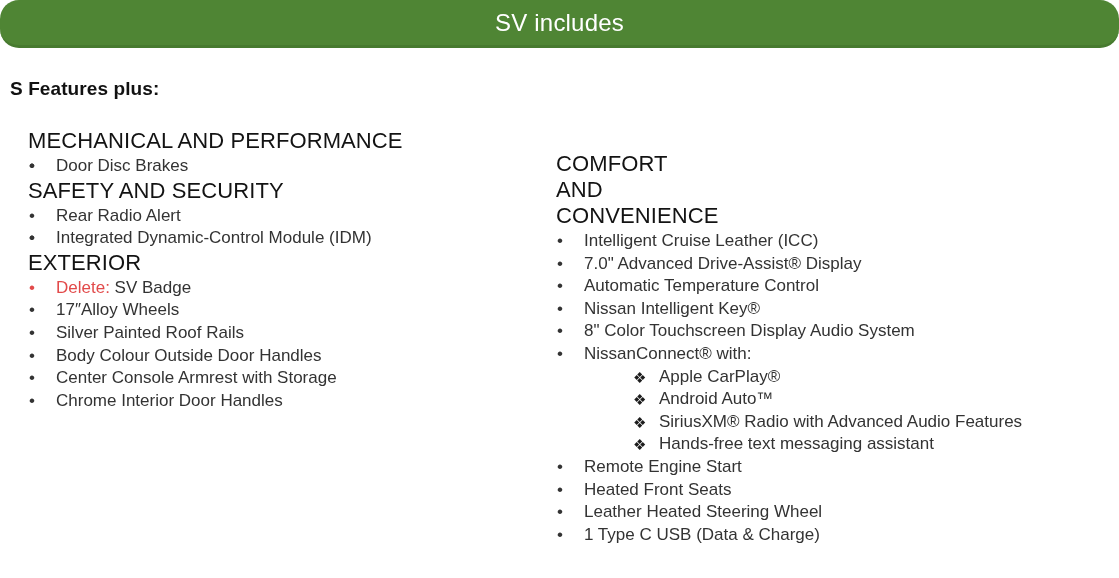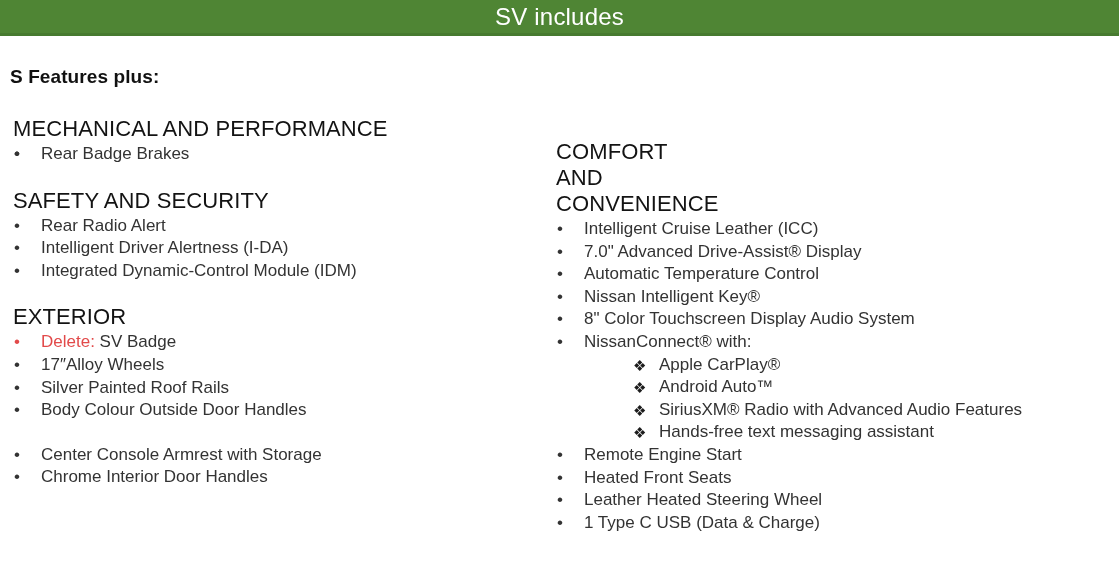--- a/index.html
+++ b/index.html
@@ -13,27 +13,28 @@
     background: #ffffff;
     font-family: "Liberation Sans", sans-serif;
     color: #333333;
     overflow: hidden;
     position: relative;
   }
 
   
   .header-band {
     width: 100%;
-    height: 36px;
+    height: 48px;
     background: #4F8534;
     border-bottom: 3px solid #477a2f;
     box-sizing: border-box;
     display: flex;
     align-items: center;
     justify-content: center;
+    border-radius: 19px;
   }
   .header-title {
     color: #ffffff;
     font-size: 24px;
     font-weight: 400;
     letter-spacing: 0.2px;
     line-height: 1;
     white-space: nowrap;
   }
 
@@ -59,35 +60,34 @@
     left: 0;
     top: 0;
     width: 1119px;
     display: flex;
   }
   .col {
     box-sizing: border-box;
   }
   .col-left {
     width: 548px;
-    padding-left: 13px;
+    padding-left: 28px;
     padding-top: 80px;
   }
   .col-right {
     width: 571px;
     padding-left: 556px;
     padding-top: 103px;
     margin-left: -548px;
   }
 
   .section {
     margin: 0;
   }
   .section + .section {
-    margin-top: 22px;
   }
   .section-heading {
     font-size: 22px;
     font-weight: 400;
     color: #131313;
     text-transform: none;
     line-height: 26px;
     margin-bottom: 1px;
     letter-spacing: 0.1px;
   }
@@ -162,35 +162,34 @@
     <div class="col col-left">
 
       <div class="section">
         <div class="section-heading">MECHANICAL AND PERFORMANCE</div>
         <ul class="bullets">
           <li>
             <span class="bullet-mark">•</span>
           </li>
           <li>
             <span class="bullet-mark">•</span>
-            <span>Rear Badge Brakes</span>
+            <span>Door Disc Brakes</span>
           </li>
         </ul>
       </div>
 
       <div class="section">
         <div class="section-heading">SAFETY AND SECURITY</div>
         <ul class="bullets">
           <li>
             <span class="bullet-mark">•</span>
             <span>Rear Radio Alert</span>
           </li>
           <li>
             <span class="bullet-mark">•</span>
-            <span>Intelligent Driver Alertness (I-DA)</span>
           </li>
           <li>
             <span class="bullet-mark">•</span>
             <span>Integrated Dynamic-Control Module (IDM)</span>
           </li>
         </ul>
       </div>
 
       <div class="section">
         <div class="section-heading">EXTERIOR</div>

